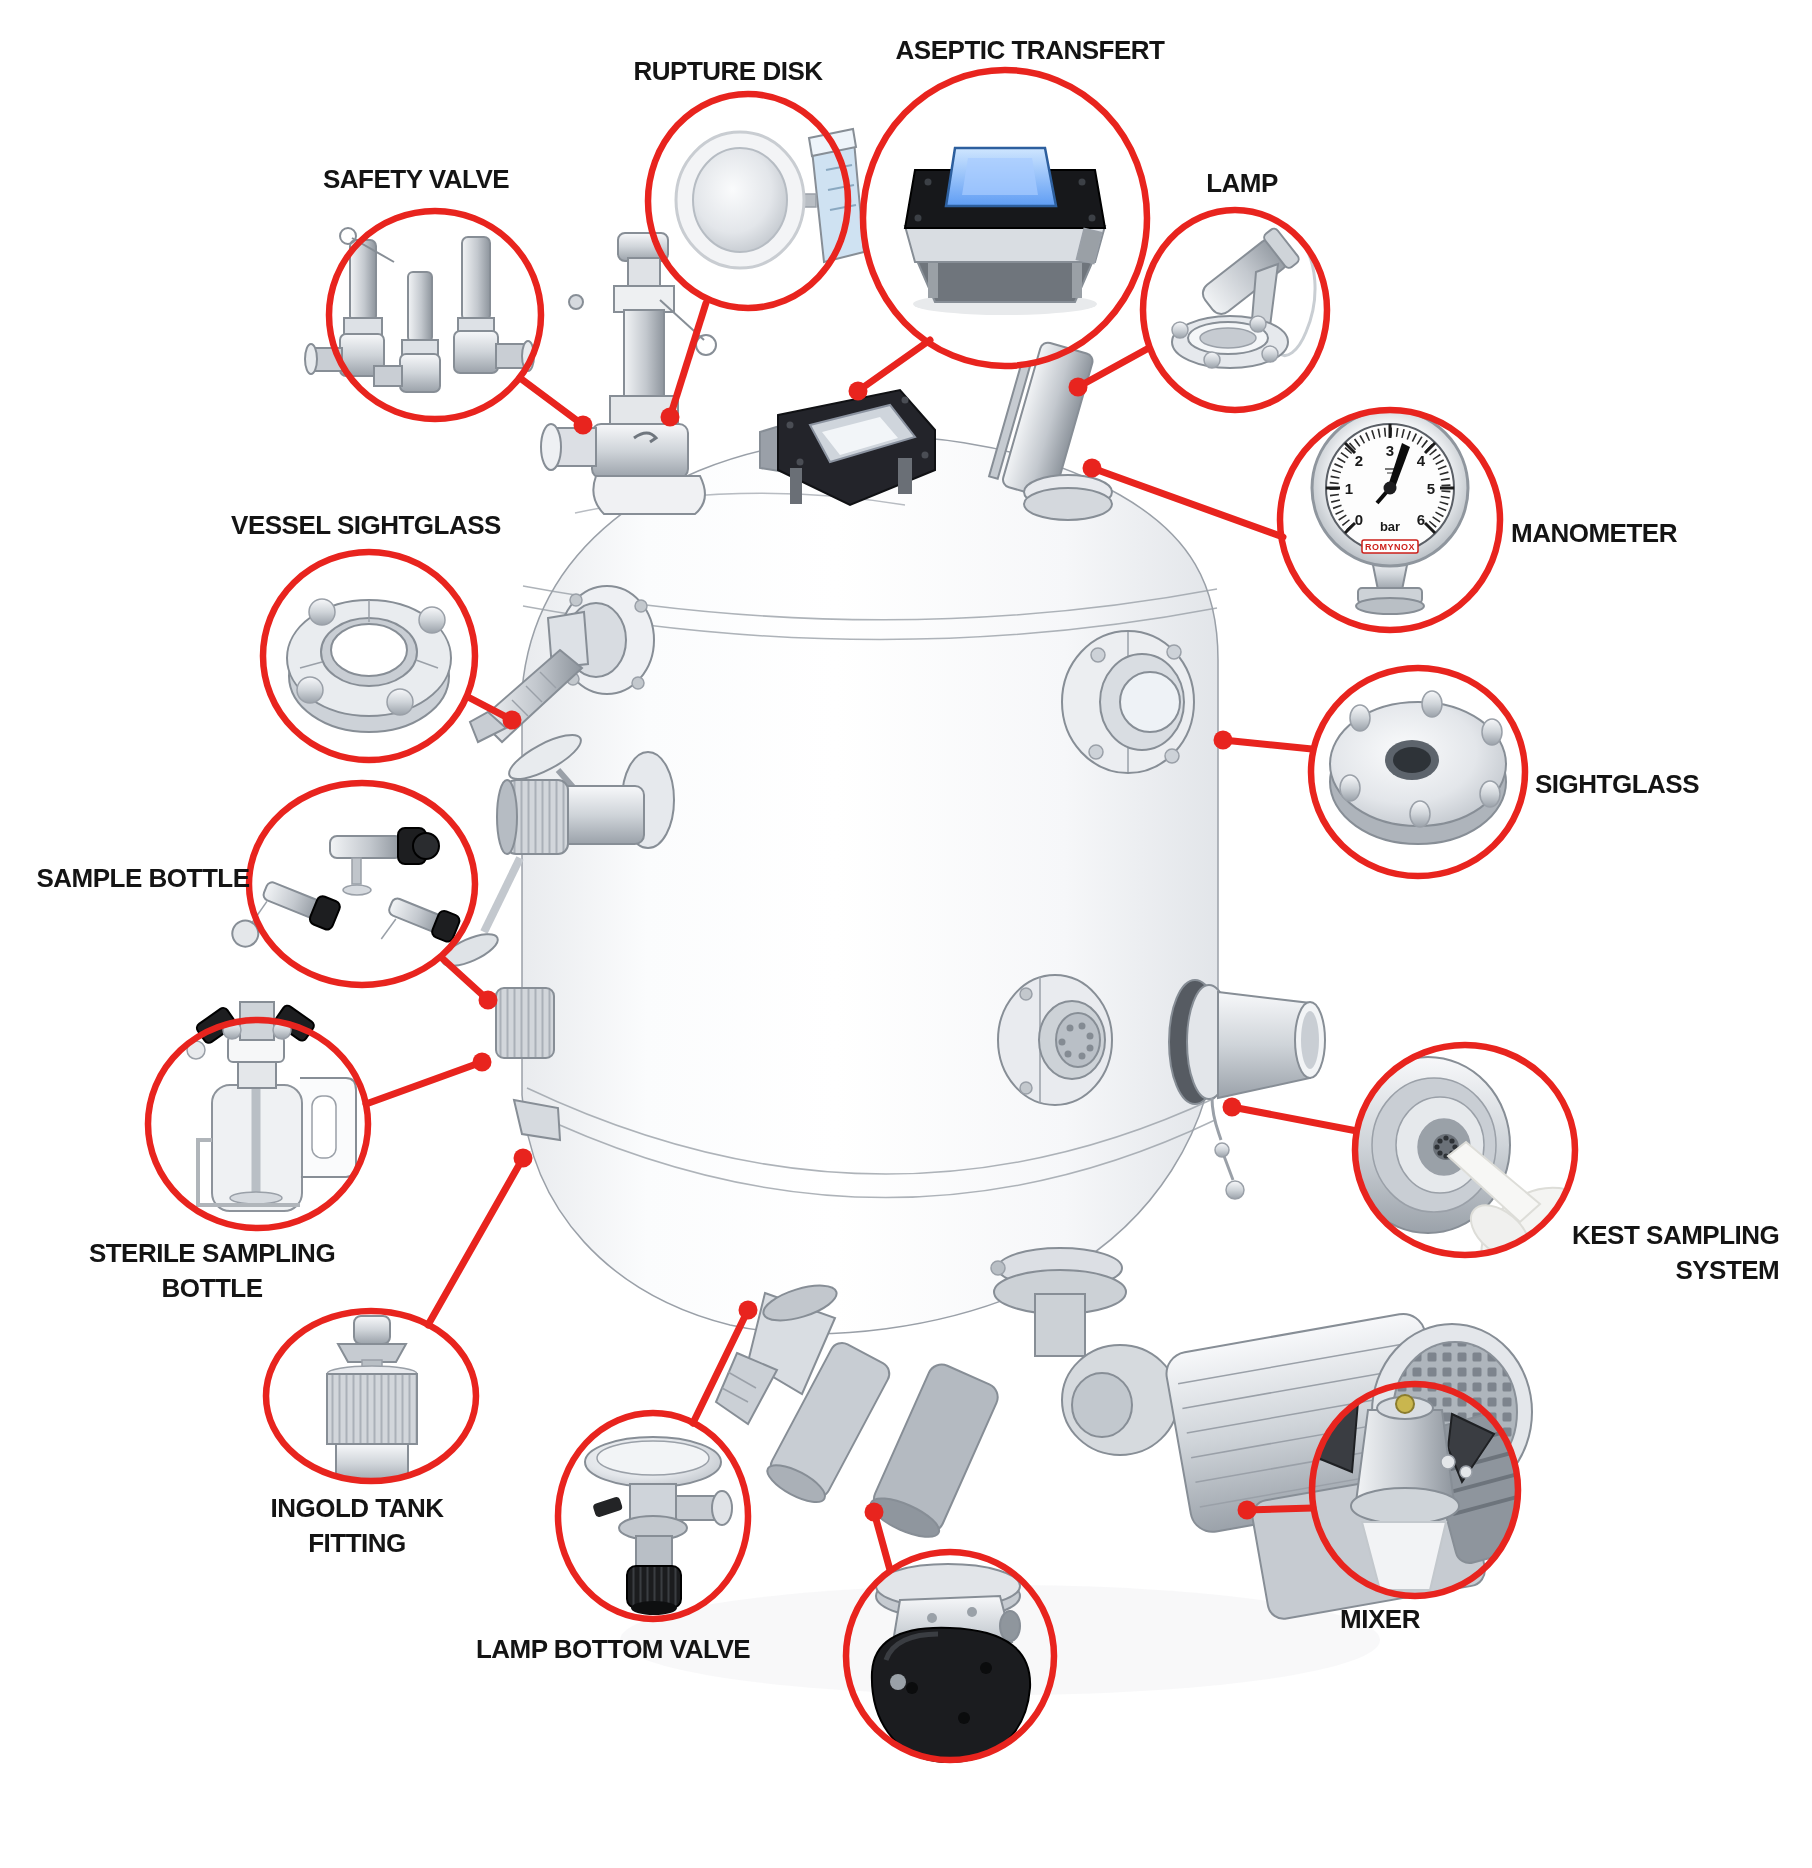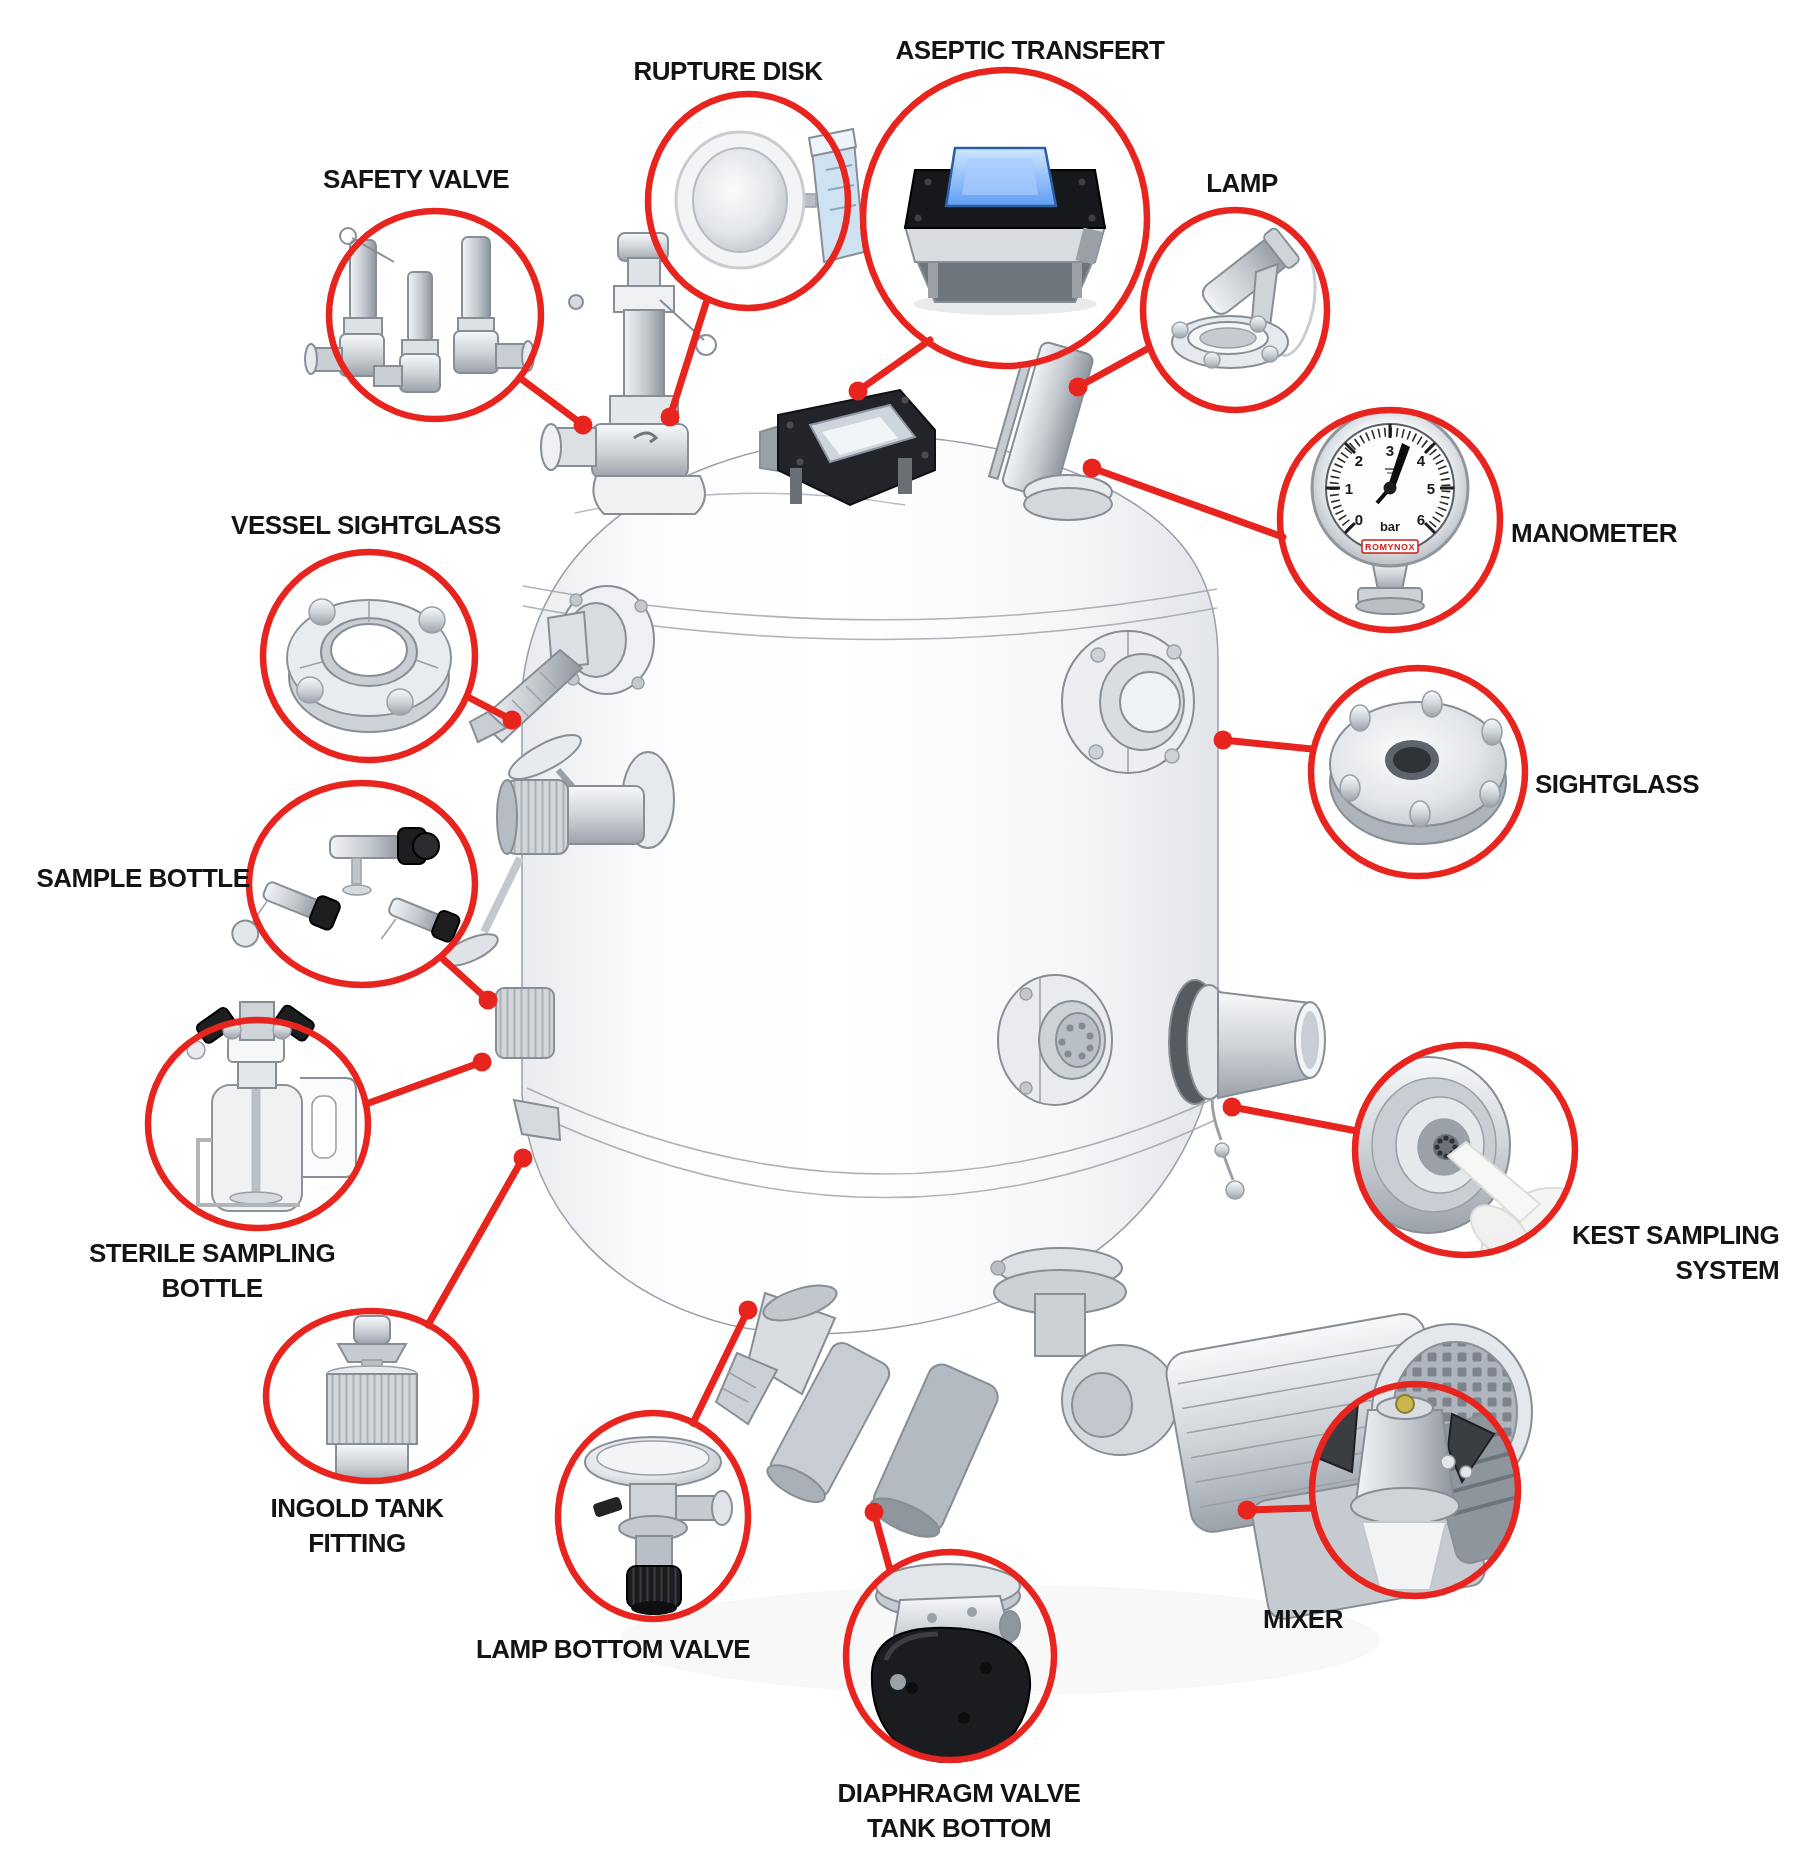--- a/index.html
+++ b/index.html
@@ -556,19 +556,17 @@
 <div class="label" style="left:1242px;top:166px">LAMP</div>
 <div class="label" style="left:1594px;top:516px">MANOMETER</div>
 <div class="label" style="left:1617px;top:767px">SIGHTGLASS</div>
 <div class="label" style="left:366px;top:508px">VESSEL SIGHTGLASS</div>
 <div class="label" style="left:143px;top:861px">SAMPLE BOTTLE</div>
 <div class="label" style="left:212px;top:1236px">STERILE SAMPLING
 BOTTLE</div>
 <div class="label" style="left:357px;top:1491px">INGOLD TANK
 FITTING</div>
 <div class="label" style="left:613px;top:1632px">LAMP BOTTOM VALVE</div>
-<div class="label" style="left:959px;top:1776px">DIAPHRAGM VALVE
-TANK BOTTOM</div>
-<div class="label" style="left:1303px;top:1602px">MIXER</div>
+<div class="label" style="left:1380px;top:1602px">MIXER</div>
 <div class="label left" style="left:1572px;top:1218px">KEST SAMPLING
 SYSTEM</div>
 
 </div>
 
 </body></html>

